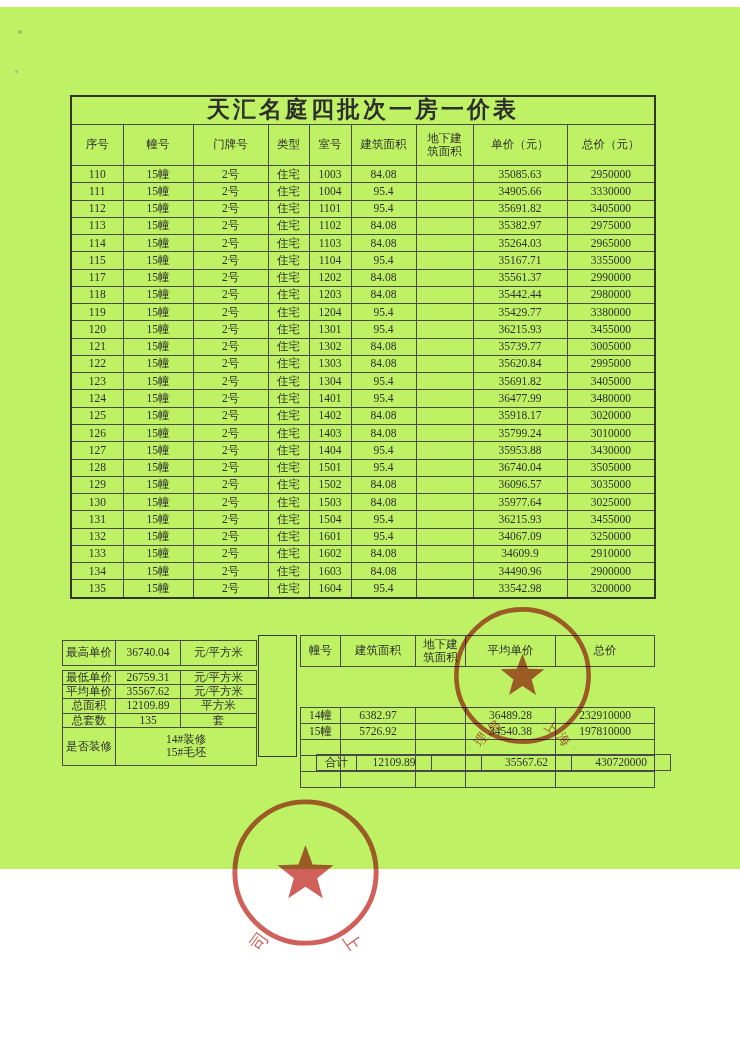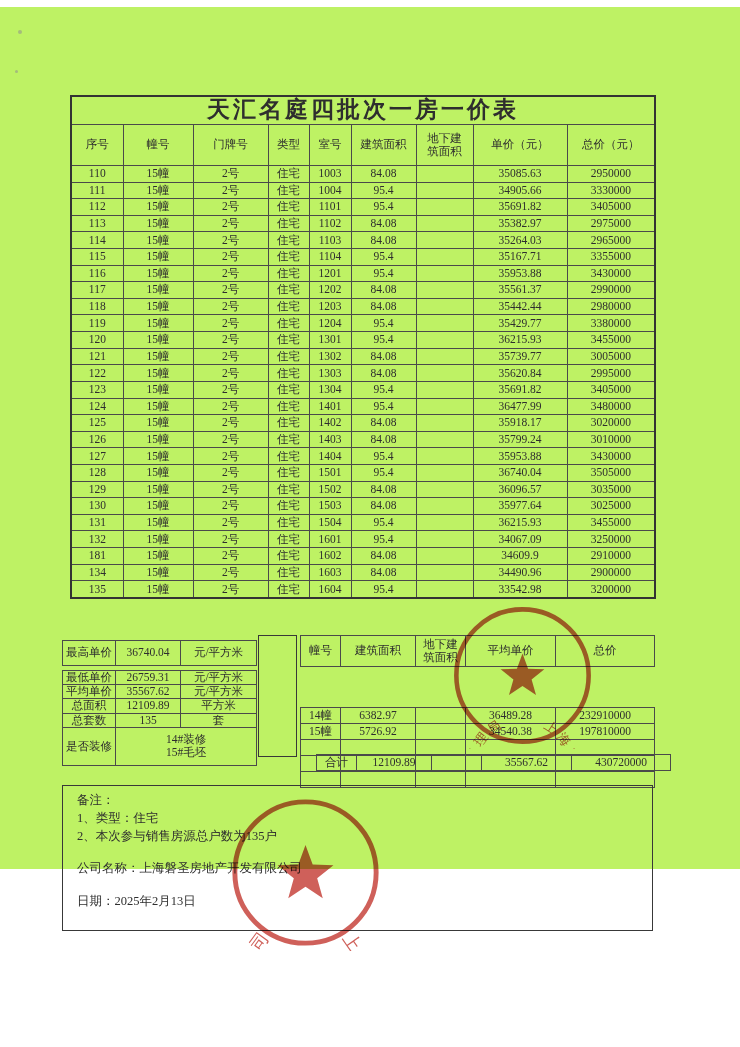--- a/index.html
+++ b/index.html
@@ -157,208 +157,197 @@
         <td>15幢</td>
         <td>2号</td>
         <td>住宅</td>
         <td>1104</td>
         <td>95.4</td>
         <td></td>
         <td>35167.71</td>
         <td>3355000</td>
       </tr>
         <tr class="">
-        <td>116</td>
-        <td>15幢</td>
-        <td>2号</td>
-        <td>住宅</td>
-        <td>1201</td>
+        <td>117</td>
+        <td>15幢</td>
+        <td>2号</td>
+        <td>住宅</td>
+        <td>1202</td>
+        <td>84.08</td>
+        <td></td>
+        <td>35561.37</td>
+        <td>2990000</td>
+      </tr>
+        <tr class="">
+        <td>118</td>
+        <td>15幢</td>
+        <td>2号</td>
+        <td>住宅</td>
+        <td>1203</td>
+        <td>84.08</td>
+        <td></td>
+        <td>35442.44</td>
+        <td>2980000</td>
+      </tr>
+        <tr class="">
+        <td>119</td>
+        <td>15幢</td>
+        <td>2号</td>
+        <td>住宅</td>
+        <td>1204</td>
+        <td>95.4</td>
+        <td></td>
+        <td>35429.77</td>
+        <td>3380000</td>
+      </tr>
+        <tr class="">
+        <td>120</td>
+        <td>15幢</td>
+        <td>2号</td>
+        <td>住宅</td>
+        <td>1301</td>
+        <td>95.4</td>
+        <td></td>
+        <td>36215.93</td>
+        <td>3455000</td>
+      </tr>
+        <tr class="">
+        <td>121</td>
+        <td>15幢</td>
+        <td>2号</td>
+        <td>住宅</td>
+        <td>1302</td>
+        <td>84.08</td>
+        <td></td>
+        <td>35739.77</td>
+        <td>3005000</td>
+      </tr>
+        <tr class="">
+        <td>122</td>
+        <td>15幢</td>
+        <td>2号</td>
+        <td>住宅</td>
+        <td>1303</td>
+        <td>84.08</td>
+        <td></td>
+        <td>35620.84</td>
+        <td>2995000</td>
+      </tr>
+        <tr class="">
+        <td>123</td>
+        <td>15幢</td>
+        <td>2号</td>
+        <td>住宅</td>
+        <td>1304</td>
+        <td>95.4</td>
+        <td></td>
+        <td>35691.82</td>
+        <td>3405000</td>
+      </tr>
+        <tr class="">
+        <td>124</td>
+        <td>15幢</td>
+        <td>2号</td>
+        <td>住宅</td>
+        <td>1401</td>
+        <td>95.4</td>
+        <td></td>
+        <td>36477.99</td>
+        <td>3480000</td>
+      </tr>
+        <tr class="">
+        <td>125</td>
+        <td>15幢</td>
+        <td>2号</td>
+        <td>住宅</td>
+        <td>1402</td>
+        <td>84.08</td>
+        <td></td>
+        <td>35918.17</td>
+        <td>3020000</td>
+      </tr>
+        <tr class="">
+        <td>126</td>
+        <td>15幢</td>
+        <td>2号</td>
+        <td>住宅</td>
+        <td>1403</td>
+        <td>84.08</td>
+        <td></td>
+        <td>35799.24</td>
+        <td>3010000</td>
+      </tr>
+        <tr class="">
+        <td>127</td>
+        <td>15幢</td>
+        <td>2号</td>
+        <td>住宅</td>
+        <td>1404</td>
         <td>95.4</td>
         <td></td>
         <td>35953.88</td>
         <td>3430000</td>
       </tr>
         <tr class="">
-        <td>117</td>
-        <td>15幢</td>
-        <td>2号</td>
-        <td>住宅</td>
-        <td>1202</td>
-        <td>84.08</td>
-        <td></td>
-        <td>35561.37</td>
-        <td>2990000</td>
-      </tr>
-        <tr class="">
-        <td>118</td>
-        <td>15幢</td>
-        <td>2号</td>
-        <td>住宅</td>
-        <td>1203</td>
-        <td>84.08</td>
-        <td></td>
-        <td>35442.44</td>
-        <td>2980000</td>
-      </tr>
-        <tr class="">
-        <td>119</td>
-        <td>15幢</td>
-        <td>2号</td>
-        <td>住宅</td>
-        <td>1204</td>
-        <td>95.4</td>
-        <td></td>
-        <td>35429.77</td>
-        <td>3380000</td>
-      </tr>
-        <tr class="">
-        <td>120</td>
-        <td>15幢</td>
-        <td>2号</td>
-        <td>住宅</td>
-        <td>1301</td>
+        <td>128</td>
+        <td>15幢</td>
+        <td>2号</td>
+        <td>住宅</td>
+        <td>1501</td>
+        <td>95.4</td>
+        <td></td>
+        <td>36740.04</td>
+        <td>3505000</td>
+      </tr>
+        <tr class="">
+        <td>129</td>
+        <td>15幢</td>
+        <td>2号</td>
+        <td>住宅</td>
+        <td>1502</td>
+        <td>84.08</td>
+        <td></td>
+        <td>36096.57</td>
+        <td>3035000</td>
+      </tr>
+        <tr class="">
+        <td>130</td>
+        <td>15幢</td>
+        <td>2号</td>
+        <td>住宅</td>
+        <td>1503</td>
+        <td>84.08</td>
+        <td></td>
+        <td>35977.64</td>
+        <td>3025000</td>
+      </tr>
+        <tr class="">
+        <td>131</td>
+        <td>15幢</td>
+        <td>2号</td>
+        <td>住宅</td>
+        <td>1504</td>
         <td>95.4</td>
         <td></td>
         <td>36215.93</td>
         <td>3455000</td>
       </tr>
         <tr class="">
-        <td>121</td>
-        <td>15幢</td>
-        <td>2号</td>
-        <td>住宅</td>
-        <td>1302</td>
-        <td>84.08</td>
-        <td></td>
-        <td>35739.77</td>
-        <td>3005000</td>
-      </tr>
-        <tr class="">
-        <td>122</td>
-        <td>15幢</td>
-        <td>2号</td>
-        <td>住宅</td>
-        <td>1303</td>
-        <td>84.08</td>
-        <td></td>
-        <td>35620.84</td>
-        <td>2995000</td>
-      </tr>
-        <tr class="">
-        <td>123</td>
-        <td>15幢</td>
-        <td>2号</td>
-        <td>住宅</td>
-        <td>1304</td>
-        <td>95.4</td>
-        <td></td>
-        <td>35691.82</td>
-        <td>3405000</td>
-      </tr>
-        <tr class="">
-        <td>124</td>
-        <td>15幢</td>
-        <td>2号</td>
-        <td>住宅</td>
-        <td>1401</td>
-        <td>95.4</td>
-        <td></td>
-        <td>36477.99</td>
-        <td>3480000</td>
-      </tr>
-        <tr class="">
-        <td>125</td>
-        <td>15幢</td>
-        <td>2号</td>
-        <td>住宅</td>
-        <td>1402</td>
-        <td>84.08</td>
-        <td></td>
-        <td>35918.17</td>
-        <td>3020000</td>
-      </tr>
-        <tr class="">
-        <td>126</td>
-        <td>15幢</td>
-        <td>2号</td>
-        <td>住宅</td>
-        <td>1403</td>
-        <td>84.08</td>
-        <td></td>
-        <td>35799.24</td>
-        <td>3010000</td>
-      </tr>
-        <tr class="">
-        <td>127</td>
-        <td>15幢</td>
-        <td>2号</td>
-        <td>住宅</td>
-        <td>1404</td>
-        <td>95.4</td>
-        <td></td>
-        <td>35953.88</td>
-        <td>3430000</td>
-      </tr>
-        <tr class="">
-        <td>128</td>
-        <td>15幢</td>
-        <td>2号</td>
-        <td>住宅</td>
-        <td>1501</td>
-        <td>95.4</td>
-        <td></td>
-        <td>36740.04</td>
-        <td>3505000</td>
-      </tr>
-        <tr class="">
-        <td>129</td>
-        <td>15幢</td>
-        <td>2号</td>
-        <td>住宅</td>
-        <td>1502</td>
-        <td>84.08</td>
-        <td></td>
-        <td>36096.57</td>
-        <td>3035000</td>
-      </tr>
-        <tr class="">
-        <td>130</td>
-        <td>15幢</td>
-        <td>2号</td>
-        <td>住宅</td>
-        <td>1503</td>
-        <td>84.08</td>
-        <td></td>
-        <td>35977.64</td>
-        <td>3025000</td>
-      </tr>
-        <tr class="">
-        <td>131</td>
-        <td>15幢</td>
-        <td>2号</td>
-        <td>住宅</td>
-        <td>1504</td>
-        <td>95.4</td>
-        <td></td>
-        <td>36215.93</td>
-        <td>3455000</td>
-      </tr>
-        <tr class="">
         <td>132</td>
         <td>15幢</td>
         <td>2号</td>
         <td>住宅</td>
         <td>1601</td>
         <td>95.4</td>
         <td></td>
         <td>34067.09</td>
         <td>3250000</td>
       </tr>
         <tr class="">
-        <td>181</td>
+        <td>133</td>
         <td>15幢</td>
         <td>2号</td>
         <td>住宅</td>
         <td>1602</td>
         <td>84.08</td>
         <td></td>
         <td>34609.9</td>
         <td>2910000</td>
       </tr>
         <tr class="">
@@ -518,27 +507,20 @@
         <tr>
       <td>合计</td>
       <td>12109.89</td>
       <td></td>
       <td>35567.62</td>
       <td>430720000</td>
     </tr>
   </tbody>
     </table>
 
-  <div class="notes-box">
-    <p class="line">备注：</p>
-    <p class="line">1、类型：住宅</p>
-    <p class="line">2、本次参与销售房源总户数为135户</p>
-    <p class="line gap-top">公司名称：上海磐圣房地产开发有限公司</p>
-    <p class="line gap-top">日期：2025年2月13日</p>
-  </div>
 
   <div class="stamp stamp-top">
     <svg viewBox="0 0 160 160">
       <circle cx="80" cy="80" r="72" fill="none" stroke="currentColor" stroke-width="5"></circle>
       <polygon fill="currentColor" points="80,56 86.1,72.6 103.8,73.3 89.9,84.3 94.7,101.3 80,91.5 65.3,101.3 70.1,84.3 56.2,73.3 73.9,72.6"></polygon>
       <defs>
           <path id="arcTop" d="M 80,132 A 52,52 0 1 1 79.9,132" fill="none"></path>
         </defs>
       <text font-size="14" fill="currentColor">
         <textPath href="#arcTop" startOffset="23" textLength="280" lengthAdjust="spacing">上海市奉贤区住房保障和房屋管理局</textPath>

